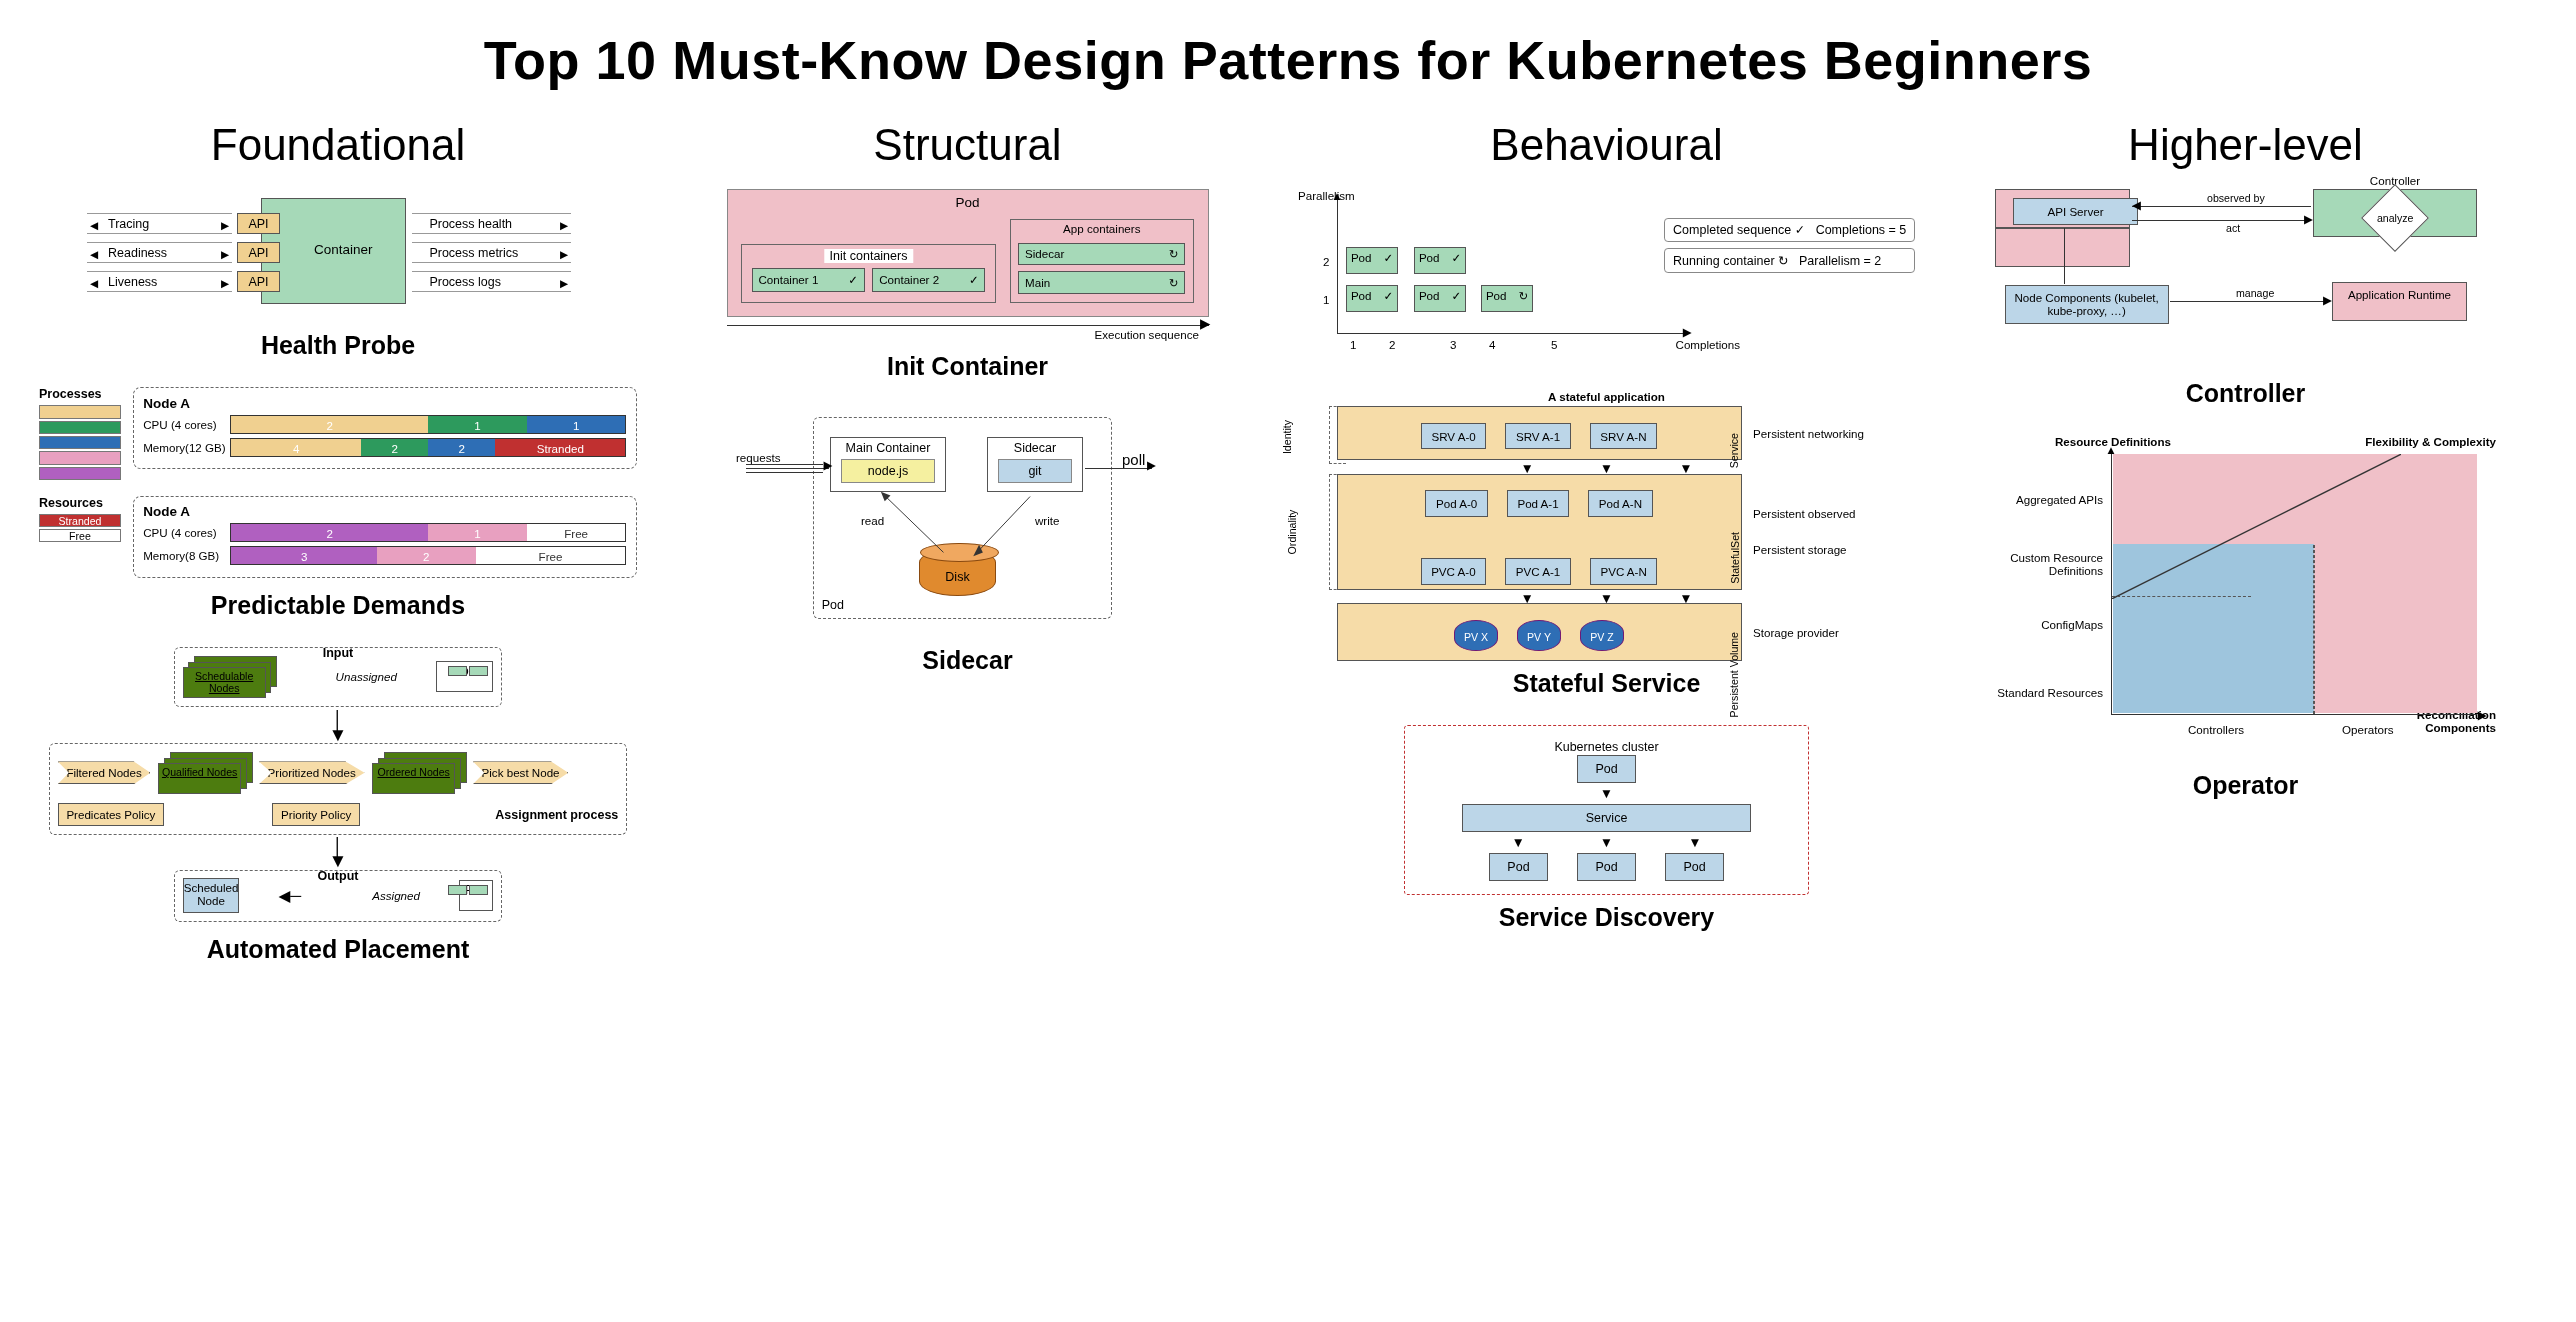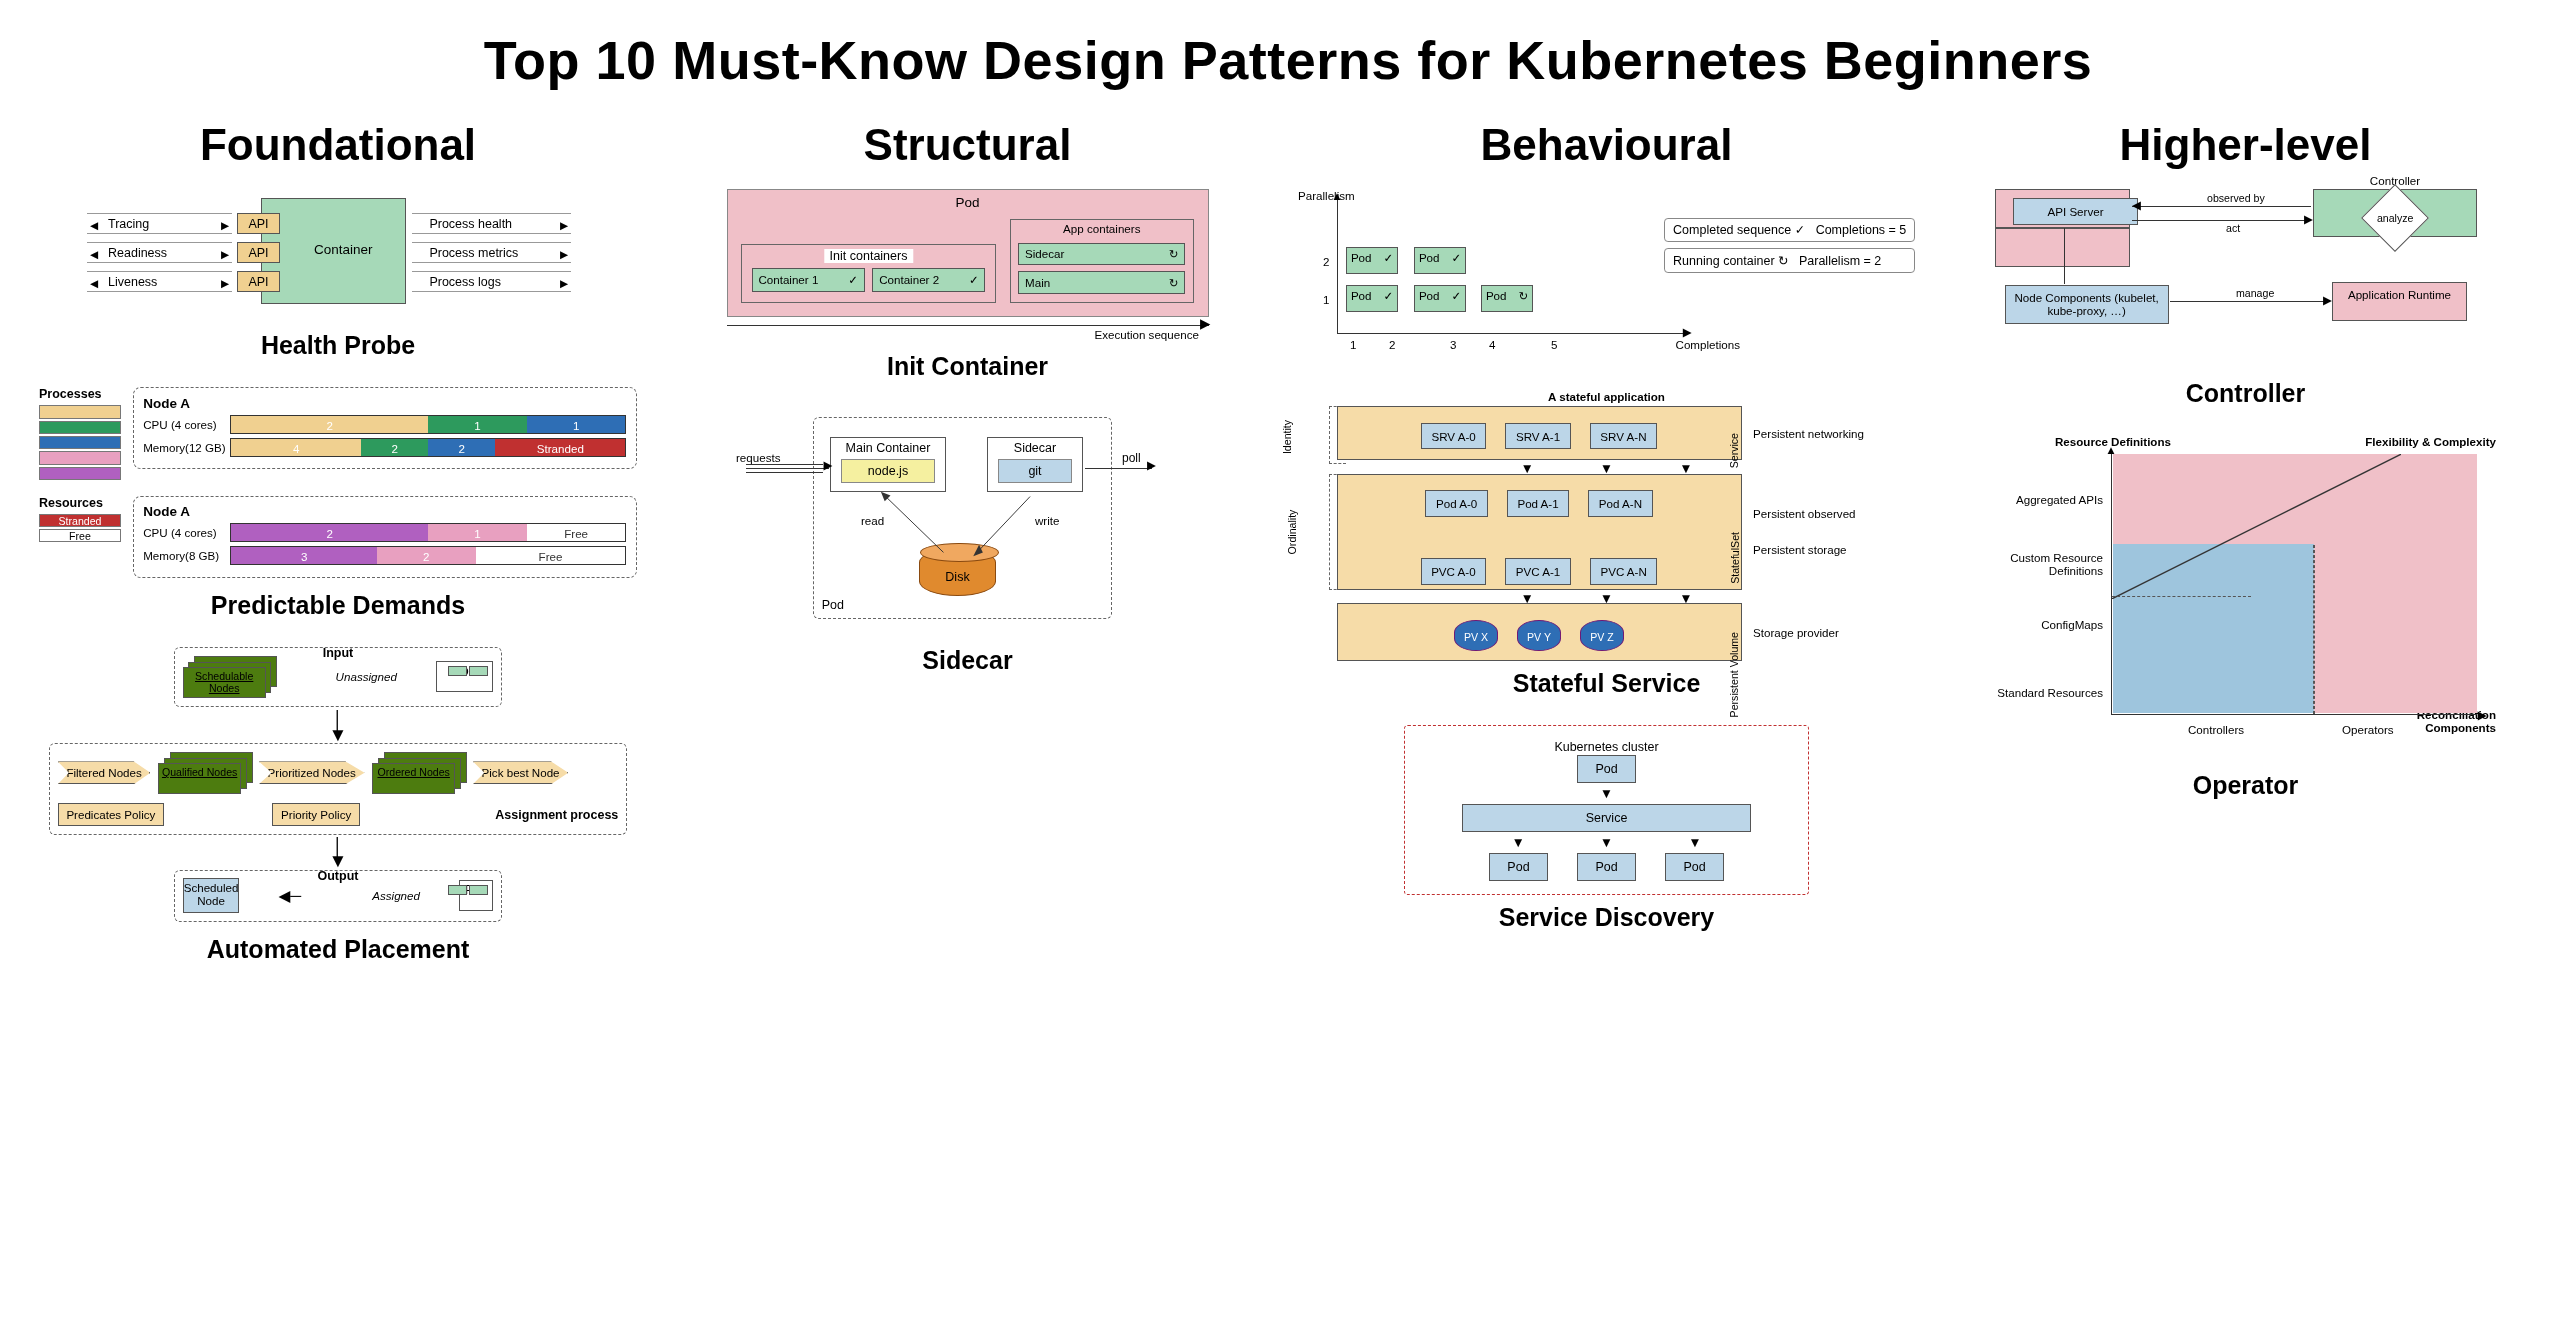--- a/index.html
+++ b/index.html
@@ -1,20 +1,20 @@
 <!DOCTYPE html>
 <html><head>
 <meta charset="utf-8">
 <style>
 *{box-sizing:border-box;margin:0;padding:0;}
 body{font-family:"Segoe UI",Arial,sans-serif;background:#fff;color:#000;width:2576px;padding:19px 39px;}
 .main-title{font-size:54px;font-weight:700;text-align:center;margin:9.6px 0 29px;letter-spacing:0.5px;}
 .columns{display:flex;gap:39px;align-items:flex-start;}
 .col{flex:1;display:flex;flex-direction:column;align-items:center;}
-.col-title{font-size:44px;font-weight:700;margin-bottom:19px;}
+.col-title{font-size:44px;font-weight:400;margin-bottom:19px;}
 .pattern{margin-bottom:27px;}
 .pattern-title{font-size:25px;font-weight:700;text-align:center;margin-top:7.7px;}
 .dg{position:relative;font-size:13.5px;}
 
 .hp{width:540px;height:135px;}
 .hp .container{position:absolute;left:193px;top:9.6px;width:145px;height:106px;background:#a6d9b8;border:1px solid #555;}
 .hp .clabel{position:absolute;left:246px;top:53px;}
 .hp .api{position:absolute;left:169px;width:43px;height:21px;background:#f0d090;border:1px solid #555;text-align:center;font-size:12.5px;line-height:21px;}
 .hp .a1{top:24px}.hp .a2{top:53px}.hp .a3{top:82px}
 .hp .larrow{position:absolute;left:19px;width:145px;height:21px;border-top:1px solid #999;border-bottom:1px solid #999;font-size:12.5px;line-height:21px;padding-left:21px;}
@@ -75,21 +75,21 @@
 .sc{width:463px;position:relative;height:231px;}
 .sc-pod{position:absolute;left:77px;top:9.6px;width:299px;height:202px;border:1.4px dashed #666;border-radius:5.8px;}
 .sc-pod .plbl{position:absolute;left:7.7px;bottom:5.8px;font-size:12.5px;}
 .sc-main{position:absolute;left:94px;top:29px;width:116px;border:1px solid #555;text-align:center;font-size:12.5px;padding:3.9px 0;}
 .sc-main .inner{background:#f5f0a0;border:1px solid #888;margin:3.9px 9.6px;padding:3.9px 0;}
 .sc-side{position:absolute;left:251px;top:29px;width:96px;border:1px solid #555;text-align:center;font-size:12.5px;padding:3.9px 0;}
 .sc-side .inner{background:#bcd6e8;border:1px solid #888;margin:3.9px 9.6px;padding:3.9px 0;}
 .sc-disk{position:absolute;left:183px;top:140px;width:77px;height:48px;background:#e08a2e;border-radius:50%/30%;border:1px solid #8a4a10;text-align:center;line-height:56px;font-size:12.5px;}
 .sc-disk::before{content:"";position:absolute;left:0;top:-5.8px;width:77px;height:17.4px;background:#f0a860;border:1px solid #8a4a10;border-radius:50%;}
 .sc-req{position:absolute;left:0;top:43px;font-size:11.6px;}
-.sc-poll{position:absolute;left:386px;top:43px;font-size:12px;}
+.sc-poll{position:absolute;left:386px;top:43px;font-size:15px;}
 .sc-lineh{position:absolute;height:1px;background:#333;}
 .sc-arrow::after{content:"▶";position:absolute;right:-3.9px;top:-9.6px;font-size:11.6px;}
 .sc-lbl{position:absolute;font-size:11.6px;}
 
 .bj{width:617px;height:174px;position:relative;}
 .bj-axis-y{position:absolute;left:39px;top:9.6px;bottom:29px;width:1px;background:#333;}
 .bj-axis-y::before{content:"▲";position:absolute;left:-5.8px;top:-9.6px;font-size:11.6px;}
 .bj-axis-x{position:absolute;left:39px;right:231px;bottom:29px;height:1px;background:#333;}
 .bj-axis-x::after{content:"▶";position:absolute;right:-7.7px;top:-7.7px;font-size:11.6px;}
 .bj-ylbl{position:absolute;left:0;top:0;font-size:11.6px;}

